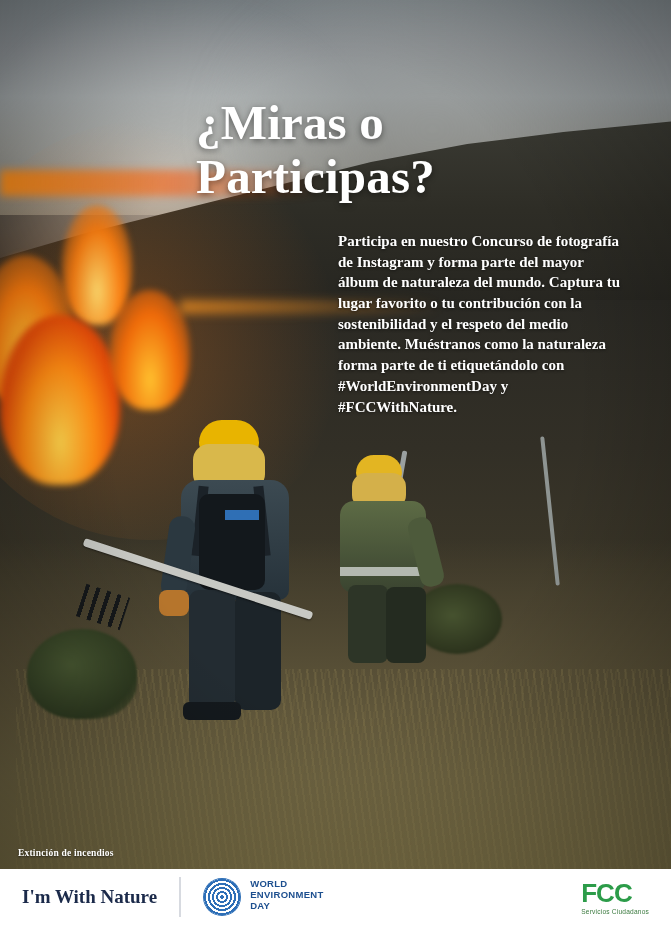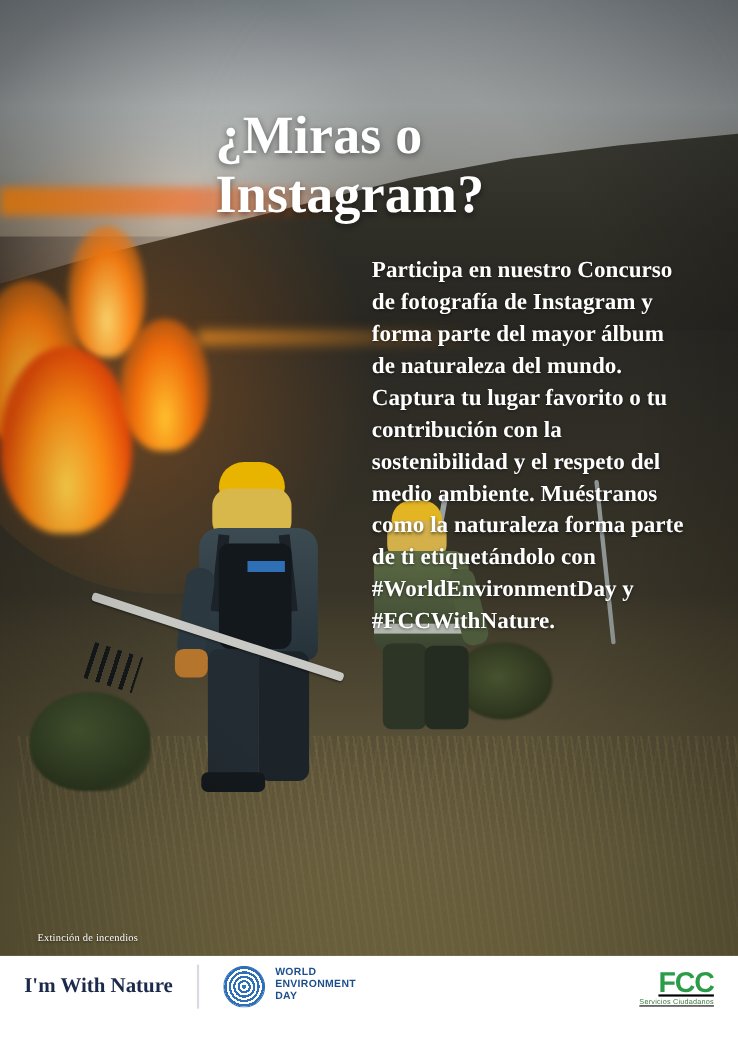--- a/index.html
+++ b/index.html
@@ -86,45 +86,45 @@
   .pole2{position:absolute;left:548px;top:436px;width:4px;height:150px;background:#8e9492;transform:rotate(-6deg);border-radius:2px;}
 
   .vignette{position:absolute;inset:0;pointer-events:none;
             background:radial-gradient(ellipse at 50% 45%,rgba(0,0,0,0) 48%,rgba(0,0,0,.35) 100%);}
 
   
   .headline{position:absolute;left:196px;top:96px;width:430px;color:#fff;
             font-family:"Liberation Serif",serif;font-weight:700;font-size:49px;line-height:1.10;
             letter-spacing:.2px;text-shadow:0 2px 6px rgba(0,0,0,.45);}
   .body{position:absolute;left:338px;top:231px;width:290px;color:#fff;font-weight:700;
-        font-family:"Liberation Serif",serif;font-size:21px;line-height:1.38;
+        font-family:"Liberation Serif",serif;font-size:15px;line-height:1.38;
         text-shadow:0 1px 3px rgba(0,0,0,.55);}
   .body p{margin:0;}
-  .caption{position:absolute;left:34px;top:848px;color:#fff;font-size:9.5px;font-weight:400;
+  .caption{position:absolute;left:18px;top:848px;color:#fff;font-size:9.5px;font-weight:700;
            font-family:"Liberation Serif",serif;letter-spacing:.2px;text-shadow:0 1px 2px rgba(0,0,0,.6);}
 
   
   .footer{position:absolute;left:0;top:869px;width:671px;height:56px;background:#fff;
           display:flex;align-items:center;}
   .footer .inner{display:flex;align-items:center;width:100%;padding:0 22px;box-sizing:border-box;}
   .imwith{font-family:"Liberation Serif",serif;font-weight:700;font-size:19px;color:#1b2a4a;white-space:nowrap;}
   .divider{width:2px;height:40px;background:#d7dae0;margin:0 22px;}
   .wed{display:flex;align-items:flex-start;}
   .wed .spiral{width:38px;height:38px;border-radius:50%;
        background:repeating-radial-gradient(circle at 50% 50%,#2e6fb7 0 2px,#ffffff 2px 4px);
        box-shadow:0 0 0 1px #2e6fb7 inset;}
   .wed .wedtext{margin-left:9px;font-family:"Liberation Sans",sans-serif;font-weight:700;
        font-size:9.5px;line-height:1.16;color:#1d4f8f;letter-spacing:.3px;text-transform:uppercase;}
   .unblk{display:flex;align-items:center;margin-left:26px;}
   .unblk .un{font-family:"Liberation Sans",sans-serif;font-weight:700;font-size:28px;color:#2b4c7e;letter-spacing:1px;}
   .unblk .globe{width:22px;height:22px;border-radius:50%;border:2px solid #2b4c7e;margin-left:6px;position:relative;}
   .unblk .globe:before{content:"";position:absolute;left:0;top:9px;width:18px;height:0;border-top:1.5px solid #2b4c7e;}
   .unblk .globe:after{content:"";position:absolute;left:8px;top:0;width:0;height:18px;border-left:1.5px solid #2b4c7e;}
   .unenv{font-family:"Liberation Sans",sans-serif;font-size:12px;color:#2b4c7e;margin-left:8px;align-self:flex-end;padding-bottom:2px;}
-  .fcc{margin-left:auto;text-align:right;text-decoration:underline;}
+  .fcc{margin-left:auto;text-align:left;}
   .fcc .mark{font-family:"Liberation Sans",sans-serif;font-weight:700;font-size:26px;color:#2c9c49;line-height:1;letter-spacing:-1px;}
   .fcc .sub{font-family:"Liberation Sans",sans-serif;font-size:6.6px;color:#3b7a3f;letter-spacing:.2px;margin-top:2px;}
 </style>
 </head>
 <body>
 
 <div class="poster">
 
   <div class="photo">
     <div class="sky"></div>
@@ -175,21 +175,21 @@
       <div class="leg2"></div>
       <div class="boot"></div>
     </div>
     <div class="rake"></div>
     <div class="tool"></div>
 
     <div class="vignette"></div>
 
     <div class="headline">
       <div>¿Miras o</div>
-      <div>Instagram?</div>
+      <div>Participas?</div>
     </div>
 
     <div class="body">
       <p>Participa en nuestro Concurso de fotografía de Instagram y forma parte del mayor álbum de naturaleza del mundo. Captura tu lugar favorito o tu contribución con la sostenibilidad y el respeto del medio ambiente. Muéstranos como la naturaleza forma parte de ti etiquetándolo con #WorldEnvironmentDay y #FCCWithNature.</p>
     </div>
 
     <div class="caption">Extinción de incendios</div>
   </div>
 
   <div class="footer">

